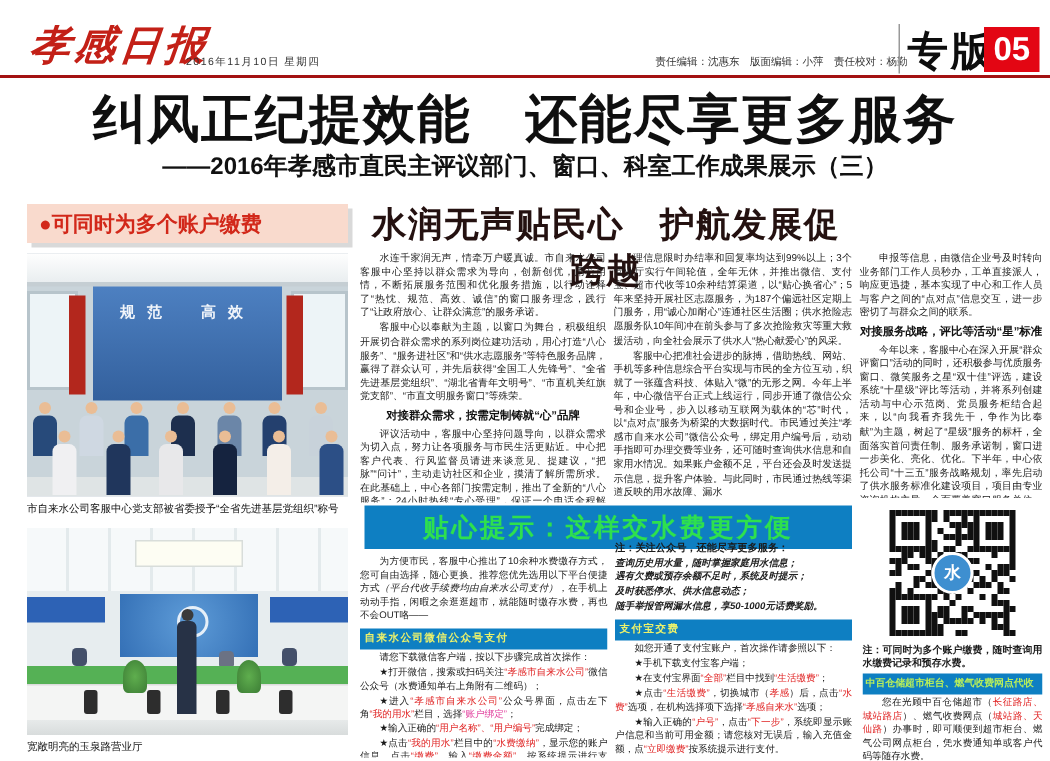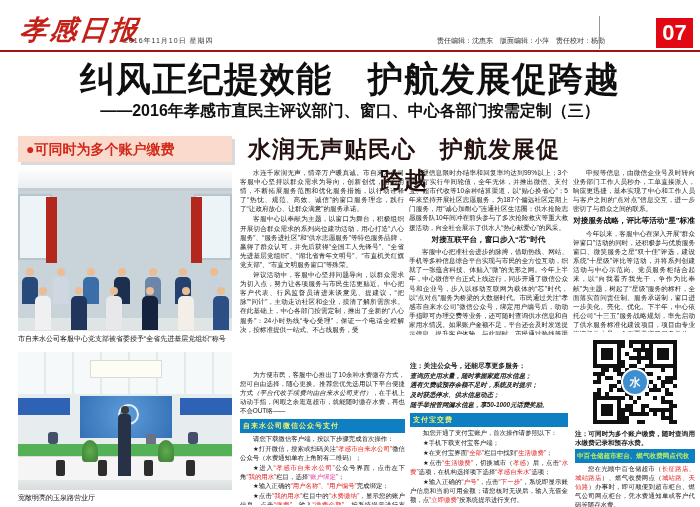--- a/index.html
+++ b/index.html
@@ -110,33 +110,37 @@
 </style>
 </head>
 <body>
 
 <div class="page">
 
   <div class="masthead">孝感日报</div>
   <div class="hdr-date">2016年11月10日  星期四</div>
   <div class="hdr-editors">责任编辑：沈惠东　版面编辑：小萍　责任校对：杨勤</div>
   <div class="hdr-divider"></div>
-  <div class="page-no">07</div>
+  <div class="section-label">专版</div>
+  <div class="page-no">05</div>
   <div class="hdr-rule"></div>
 
-  <div class="main-title">纠风正纪提效能　护航发展促跨越</div>
-  <div class="sub-title">——2016年孝感市直民主评议部门、窗口、中心各部门按需定制（三）</div>
+  <div class="main-title">纠风正纪提效能　还能尽享更多服务</div>
+  <div class="sub-title">——2016年孝感市直民主评议部门、窗口、科室工作成果展示（三）</div>
 
   <div class="left-banner">●可同时为多个账户缴费</div>
 
   <div class="photo photo1">
     <div class="p1-ceiling"></div>
     <div class="p1-beam"></div>
     <div class="p1-window-l"></div>
     <div class="p1-window-r"></div>
+    <div class="p1-panel">
+      <div class="p1-panel-text">规范　高效</div>
+    </div>
     <div class="p1-banner bl"></div>
     <div class="p1-banner br"></div>
     <div class="p1-floor"></div>
     <div class="p1-people" id="people">
         <div class="person" style="left: 3.28571px; bottom: 27px;">
           <div class="p-head"></div>
           <div class="p-body" style="background: rgb(39, 74, 122);"></div>
         </div>
         <div class="person" style="left: 33.8571px; bottom: 27px;">
           <div class="p-head"></div>
@@ -213,33 +217,34 @@
     <div class="p2-chair c3"></div>
     <div class="p2-chair c4"></div>
     <div class="p2-floor"></div>
   </div>
   <div class="caption cap2">宽敞明亮的玉泉路营业厅</div>
 
   <div class="article-title">水润无声贴民心　护航发展促跨越</div>
   <div class="col col1">
       <p class="body-p">水连千家润无声，情牵万户暖真诚。市自来水公司客服中心坚持以群众需求为导向，创新创优，用心用情，不断拓展服务范围和优化服务措施，以行动诠释了“热忱、规范、高效、诚信”的窗口服务理念，践行了“让政府放心、让群众满意”的服务承诺。</p>
       <p class="body-p">客服中心以奉献为主题，以窗口为舞台，积极组织开展切合群众需求的系列岗位建功活动，用心打造“八心服务”、“服务进社区”和“供水志愿服务”等特色服务品牌，赢得了群众认可，并先后获得“全国工人先锋号”、“全省先进基层党组织”、“湖北省青年文明号”、“市直机关红旗党支部”、“市直文明服务窗口”等殊荣。</p>
+      <h4 class="sub-head">对接群众需求，按需定制铸就“心”品牌</h4>
       <p class="body-p">评议活动中，客服中心坚持问题导向，以群众需求为切入点，努力让各项服务与市民生活更贴近。中心把客户代表、行风监督员请进来谈意见、提建议，“把脉”“问计”，主动走访社区和企业，摸清了解所需所求。在此基础上，中心各部门按需定制，推出了全新的“八心服务”：24小时热线“专心受理”，保证一个电话全程解决，按标准提供一站式、不占线服务，受</p>
     </div>
   <div class="col col2">
       <p class="body-p">理信息限时办结率和回复率均达到99%以上；3个营业厅实行午间轮值，全年无休，并推出微信、支付宝、超市代收等10余种结算渠道，以“贴心换省心”；5年来坚持开展社区志愿服务，为187个偏远社区定期上门服务，用“诚心加耐心”连通社区生活圈；供水抢险志愿服务队10年间冲在前头参与了多次抢险救灾等重大救援活动，向全社会展示了供水人“热心献爱心”的风采。</p>
-      <h4 class="sub-head">对接互联平台，窗口步入“芯”时代</h4>
       <p class="body-p">客服中心把准社会进步的脉搏，借助热线、网站、手机等多种信息综合平台实现与市民的全方位互动，织就了一张蕴含科技、体贴入“微”的无形之网。今年上半年，中心微信平台正式上线运行，同步开通了微信公众号和企业号，步入以移动互联网为载体的“芯”时代，以“点对点”服务为桥梁的大数据时代。市民通过关注“孝感市自来水公司”微信公众号，绑定用户编号后，动动手指即可办理交费等业务，还可随时查询供水信息和自家用水情况。如果账户金额不足，平台还会及时发送提示信息，提升客户体验。与此同时，市民通过热线等渠道反映的用水故障、漏水</p>
     </div>
   <div class="col col3">
       <p class="body-p">申报等信息，由微信企业号及时转向业务部门工作人员秒办，工单直接派人，响应更迅捷，基本实现了中心和工作人员与客户之间的“点对点”信息交互，进一步密切了与群众之间的联系。</p>
       <h4 class="sub-head">对接服务战略，评比等活动“星”标准</h4>
       <p class="body-p">今年以来，客服中心在深入开展“群众评窗口”活动的同时，还积极参与优质服务窗口、微笑服务之星“双十佳”评选，建设系统“十星级”评比等活动，并将系列创建活动与中心示范岗、党员服务柜结合起来，以“向我看齐我先干，争作为比奉献”为主题，树起了“星级”服务的标杆，全面落实首问责任制、服务承诺制，窗口进一步美化、亮化、优化。下半年，中心依托公司“十三五”服务战略规划，率先启动了供水服务标准化建设项目，项目由专业咨询机构主导，全面覆盖窗口服务单位，从服务流程精细化作业、精细化服务、精细化管理着手，构建科学管控制度、优化各项服务流程、完善客户评价体系，促进窗口服务规范化、高效化、数字化、常态化。</p>
     </div>
 
+  <div class="tip-banner">贴心提示：这样交水费更方便</div>
 
   <div class="bcol bcolA">
     <p class="intro"><span>为方便市民，客服中心推出了10余种水费缴存方式，您可自由选择，随心更换。推荐您优先选用以下平台便捷方式</span><span class="seg-i">（平台代收手续费均由自来水公司支付）</span><span>，在手机上动动手指，闲暇之余逛逛超市，就能随时缴存水费，再也不会OUT咯——</span></p>
     <div class="bar">自来水公司微信公众号支付</div>
     <p class="lead">请您下载微信客户端，按以下步骤完成首次操作：</p>
     <div>
         <p class="step"><span>★打开微信，搜索或扫码关注</span><span class="seg-r">“孝感市自来水公司”</span><span>微信公众号（水费通知单右上角附有二维码）；</span></p>
         <p class="step"><span>★进入</span><span class="seg-r">“孝感市自来水公司”</span><span>公众号界面，点击左下角</span><span class="seg-r">“我的用水”</span><span>栏目，选择</span><span class="seg-m">“账户绑定”</span><span>；</span></p>
         <p class="step"><span>★输入正确的</span><span class="seg-r">“用户名称”、“用户编号”</span><span>完成绑定；</span></p>
         <p class="step"><span>★点击</span><span class="seg-r">“我的用水”</span><span>栏目中的</span><span class="seg-r">“水费缴纳”</span><span>，显示您的账户信息，点击</span><span class="seg-r">“缴费”</span><span>，输入</span><span class="seg-r">“缴费金额”</span><span>，按系统提示进行支付。</span></p>

